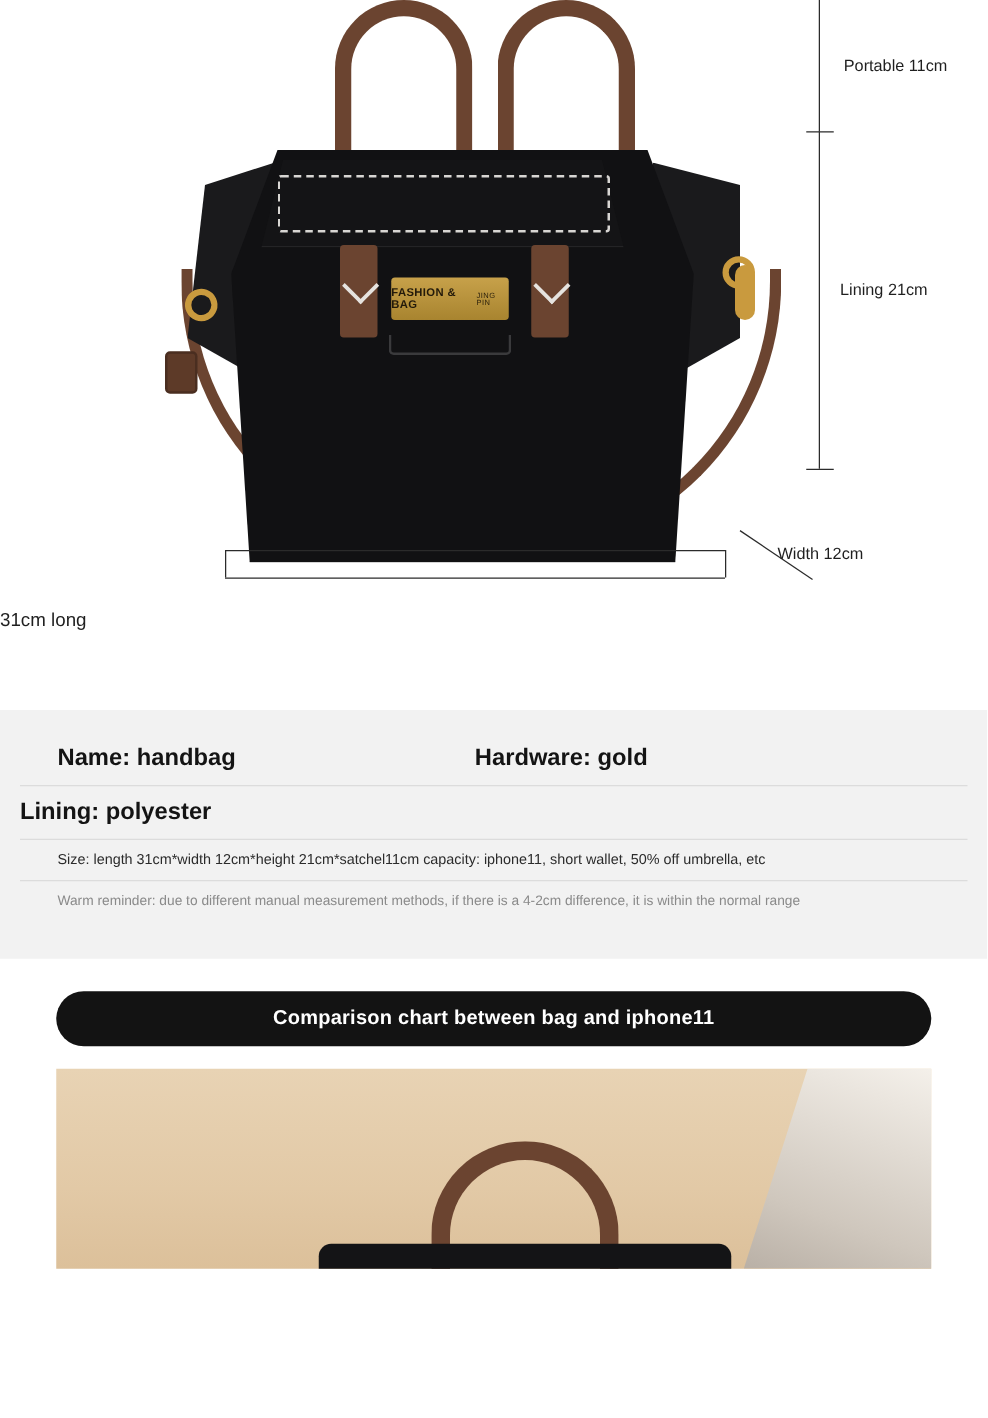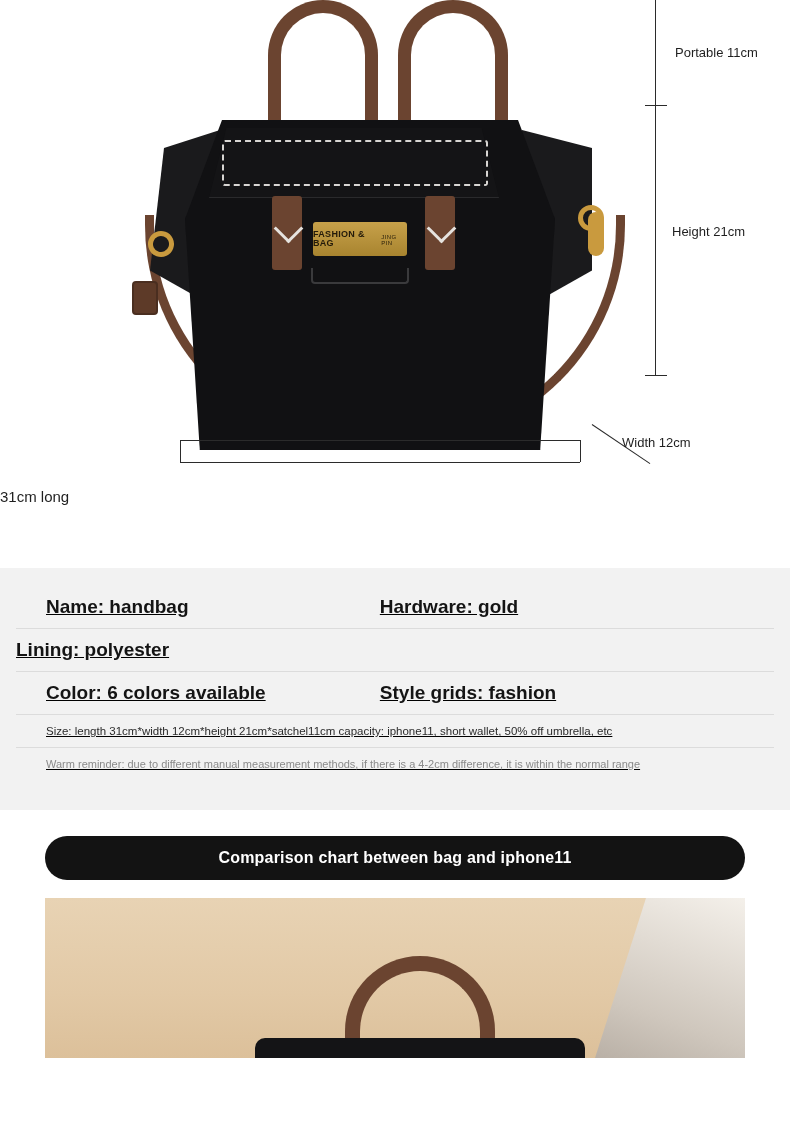--- a/index.html
+++ b/index.html
@@ -191,21 +191,20 @@
     position: relative;
     width: 790px;
     background: #f2f2f2;
     padding: 18px 16px 30px 16px;
   }
   .spec-row {
     display: flex;
     align-items: center;
     border-bottom: 1px solid #dcdcdc;
     padding: 10px 0 10px 0;
-    text-decoration: underline;
   }
   .spec-row:last-child { border-bottom: none; }
   .col-l { width: 48%; padding-left: 30px; }
   .col-r { width: 52%; }
   .big   { font-size: 19px; font-weight: bold; color: #141414; }
   .small { font-size: 11px; color: #5a5a5a; }
   .full  { width: 100%; padding-left: 30px; font-size: 11.5px; color: #2b2b2b; }
   .note  { width: 100%; padding-left: 30px; font-size: 11px; color: #8a8a8a; }
 
   
@@ -304,41 +303,37 @@
     <div class="guide h-line" style="left:645px; top:105px; width:22px;"></div>
     <div class="guide v-line" style="left:655px; top:105px; height:270px;"></div>
     <div class="guide h-line" style="left:645px; top:375px; width:22px;"></div>
     <div class="guide h-line" style="left:592px; top:424px; width:70px; transform:rotate(34deg); transform-origin:left center;"></div>
     <div class="guide h-line" style="left:180px; top:462px; width:400px;"></div>
     <div class="guide v-line" style="left:180px; top:440px; height:22px;"></div>
     <div class="guide v-line" style="left:580px; top:440px; height:22px;"></div>
     <div class="guide h-line" style="left:180px; top:440px; width:400px;"></div>
 
     <div class="mlabel" style="left:665px; top:45px;margin-left:10px;">Portable 11cm</div>
-    <div class="mlabel" style="left:672px; top:224px;">Height 21cm</div>
+    <div class="mlabel" style="left:672px; top:224px;">Lining 21cm</div>
     <div class="mlabel" style="left:622px; top:435px;">Width 12cm</div>
 
     <div class="long-label">31cm long</div>
   </div>
 
   <div class="spec">
 
     <div class="spec-row">
       <div class="col-l big">Name: handbag</div>
       <div class="col-r big">Hardware: gold</div>
     </div>
 
     <div class="spec-row">
       <div class="col-r big">Lining: polyester</div>
     </div>
 
-    <div class="spec-row">
-      <div class="col-l big">Color: 6 colors available</div>
-      <div class="col-r big">Style grids: fashion</div>
-    </div>
 
     <div class="spec-row">
       <div class="full">Size: length 31cm*width 12cm*height 21cm*satchel11cm capacity: iphone11, short wallet, 50% off umbrella, etc</div>
     </div>
 
     <div class="spec-row">
       <div class="note">Warm reminder: due to different manual measurement methods, if there is a 4-2cm difference, it is within the normal range</div>
     </div>
   </div>
 

